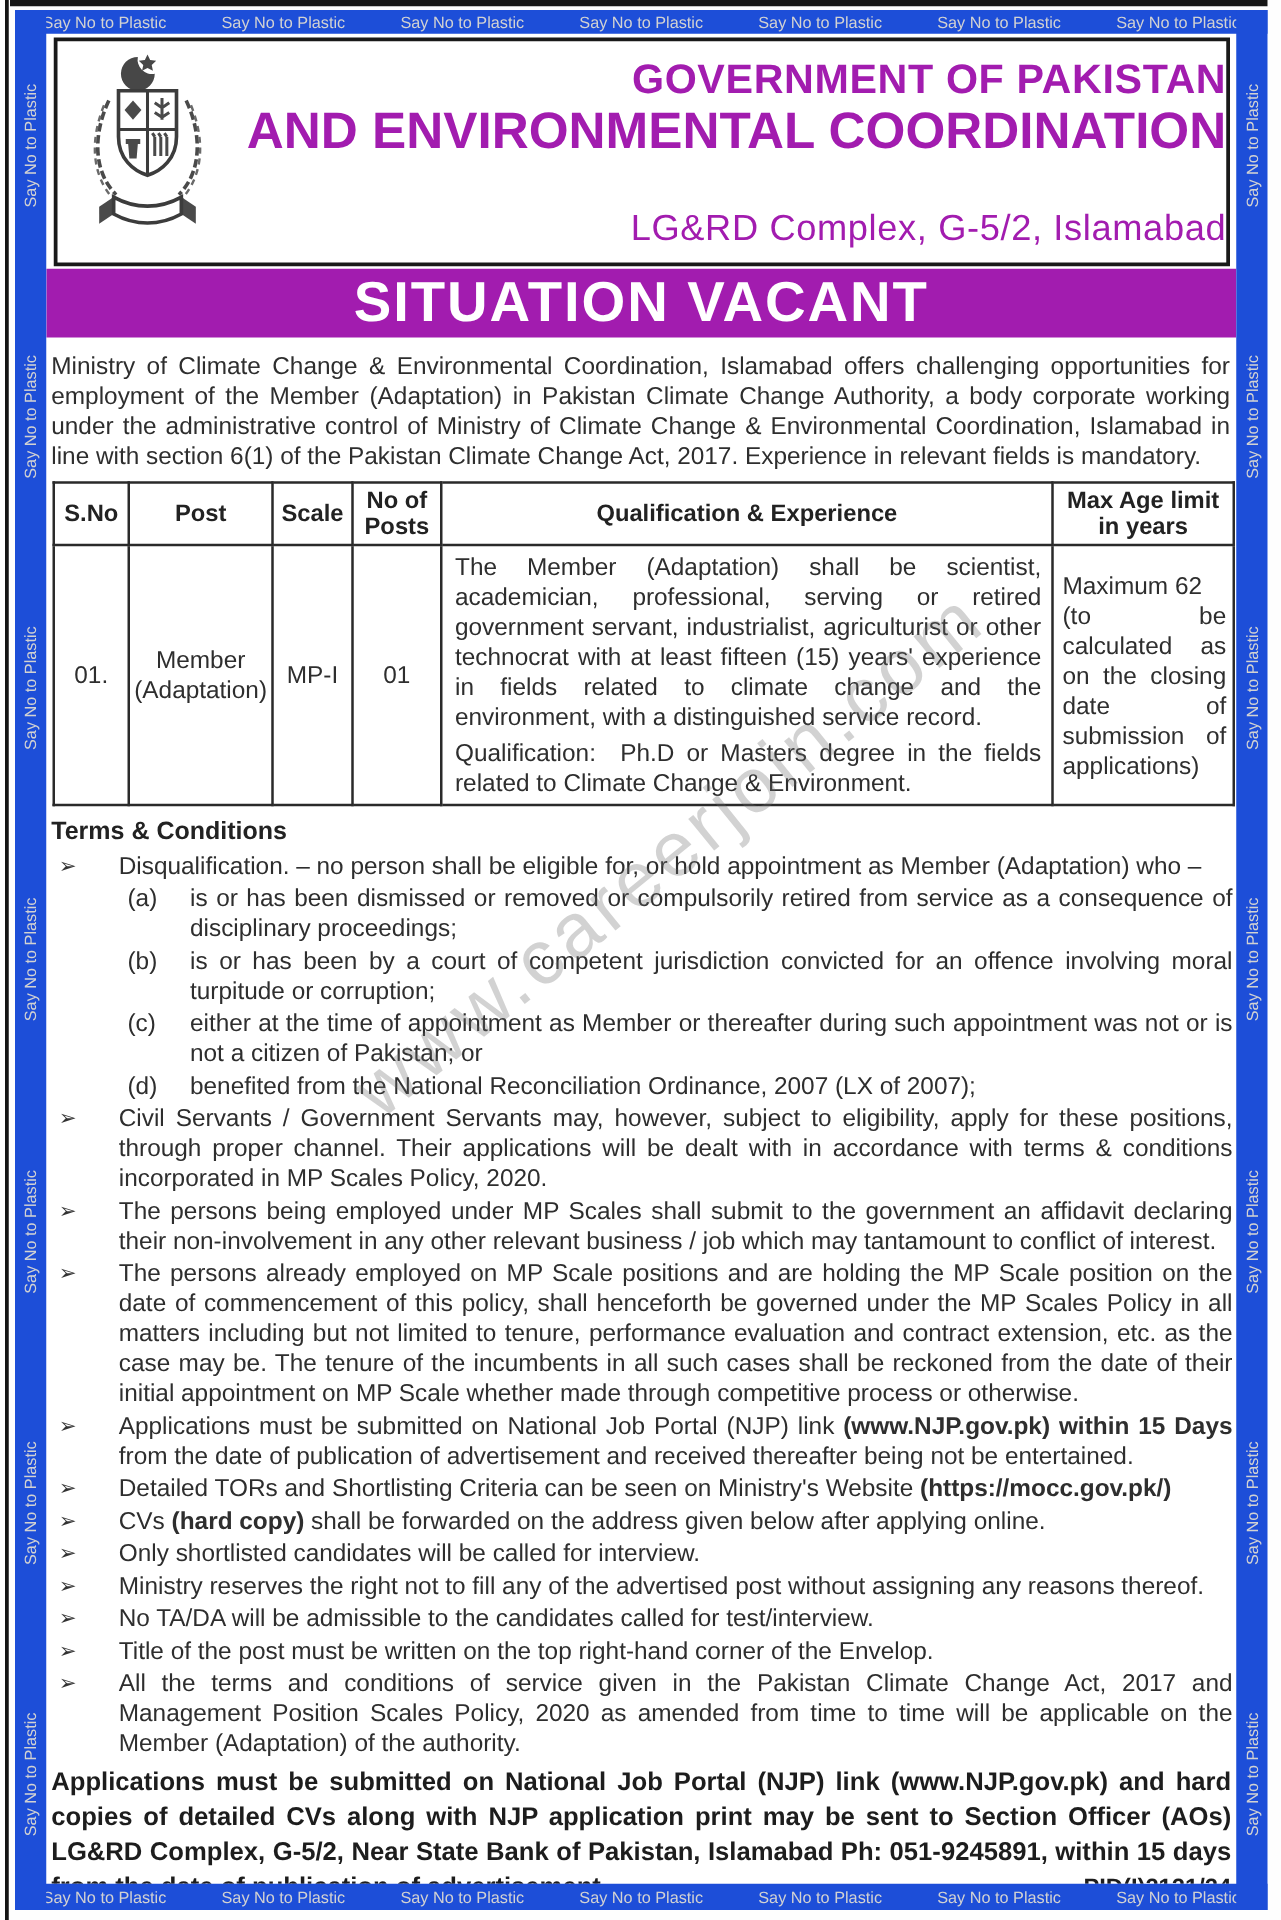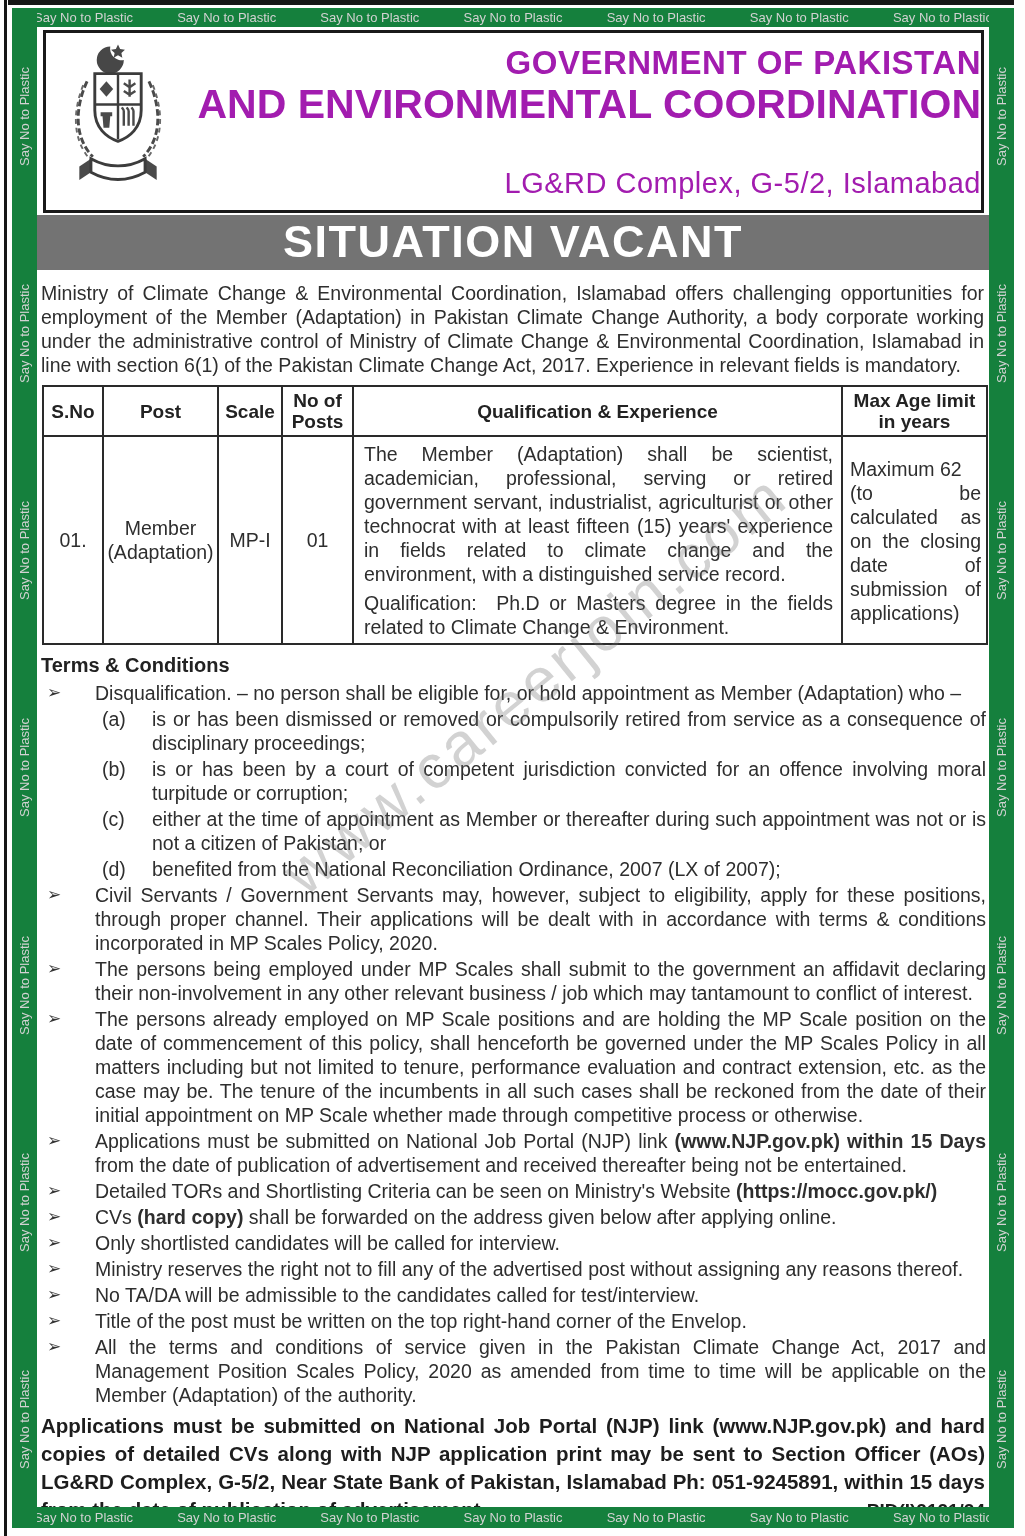--- a/index.html
+++ b/index.html
@@ -9,21 +9,21 @@
     background:#fefefe;
     font-family:"Liberation Sans", sans-serif;
     color:#2e2e2e;
     overflow:hidden;
   }
   
   .edge-left { position:absolute; left:4px; top:0; width:3px; height:1536px; background:#141414; }
   .edge-top  { position:absolute; left:8px; top:0; width:1006px; height:5px; background:#161616; }
 
   
-  .strip { position:absolute; background:#15803d; z-index:3; }
+  .strip { position:absolute; background:#1d4ed8; z-index:3; }
   .strip-top    { left:12px; top:8px;    width:1002px; height:19px; display:flex; justify-content:space-around; align-items:center; }
   .strip-bottom { left:12px; top:1507px; width:1002px; height:21px; display:flex; justify-content:space-around; align-items:center; }
   .strip-left   { left:12px; top:8px;    width:25px;  height:1520px; display:flex; flex-direction:column; justify-content:space-around; align-items:center; }
   .strip-right  { left:989px; top:8px;   width:25px;  height:1520px; display:flex; flex-direction:column; justify-content:space-around; align-items:center; }
   .h-label { font-size:13px; color:#d2d2d2; white-space:nowrap; }
   .v-label { writing-mode:vertical-rl; transform:rotate(180deg); font-size:13px; color:#d2d2d2; white-space:nowrap; }
 
   .content {
     position:absolute; left:37px; top:27px; width:952px; height:1480px;
     background:#fff; overflow:hidden; z-index:2;
@@ -40,21 +40,21 @@
   .t1 { font-size:33px; font-weight:bold; line-height:1.12; letter-spacing:0.5px; }
   .t2, .t3 { font-size:41px; font-weight:bold; line-height:1.1; letter-spacing:0px; }
   .t4 { font-size:29px; font-weight:normal; line-height:1.15; letter-spacing:0.5px;margin-top:40px; }
   .logo-wrap { flex:none; width:112px; margin-right:8px; position:relative; align-self:flex-start; margin-top:8px; }
   .logo-urdu { position:absolute; left:0; right:14px; top:36px; text-align:center; color:#262626; font-weight:bold; }
   .logo-urdu .u1 { font-size:28px; line-height:1.05; }
   .logo-urdu .u2 { font-size:22px; line-height:1.1; }
 
   
   .banner {
-    height:55px; margin-top:2px; background:#737373;
+    height:55px; margin-top:2px; background:#a21caf;
     color:#fff; text-align:center; font-weight:bold;
     font-size:45px; line-height:54px; letter-spacing:1.5px;
   }
 
   .intro { margin:11px 5px 8px 4px; font-size:19.5px; line-height:24px; text-align:justify; }
 
   
   table.jobs { border-collapse:collapse; margin-left:5px; width:944px; table-layout:fixed; }
   table.jobs th, table.jobs td { border:2px solid #2a2a2a; }
   table.jobs thead th { font-size:19px; font-weight:bold; line-height:21px; padding:3px 2px; height:50px; color:#222; }

